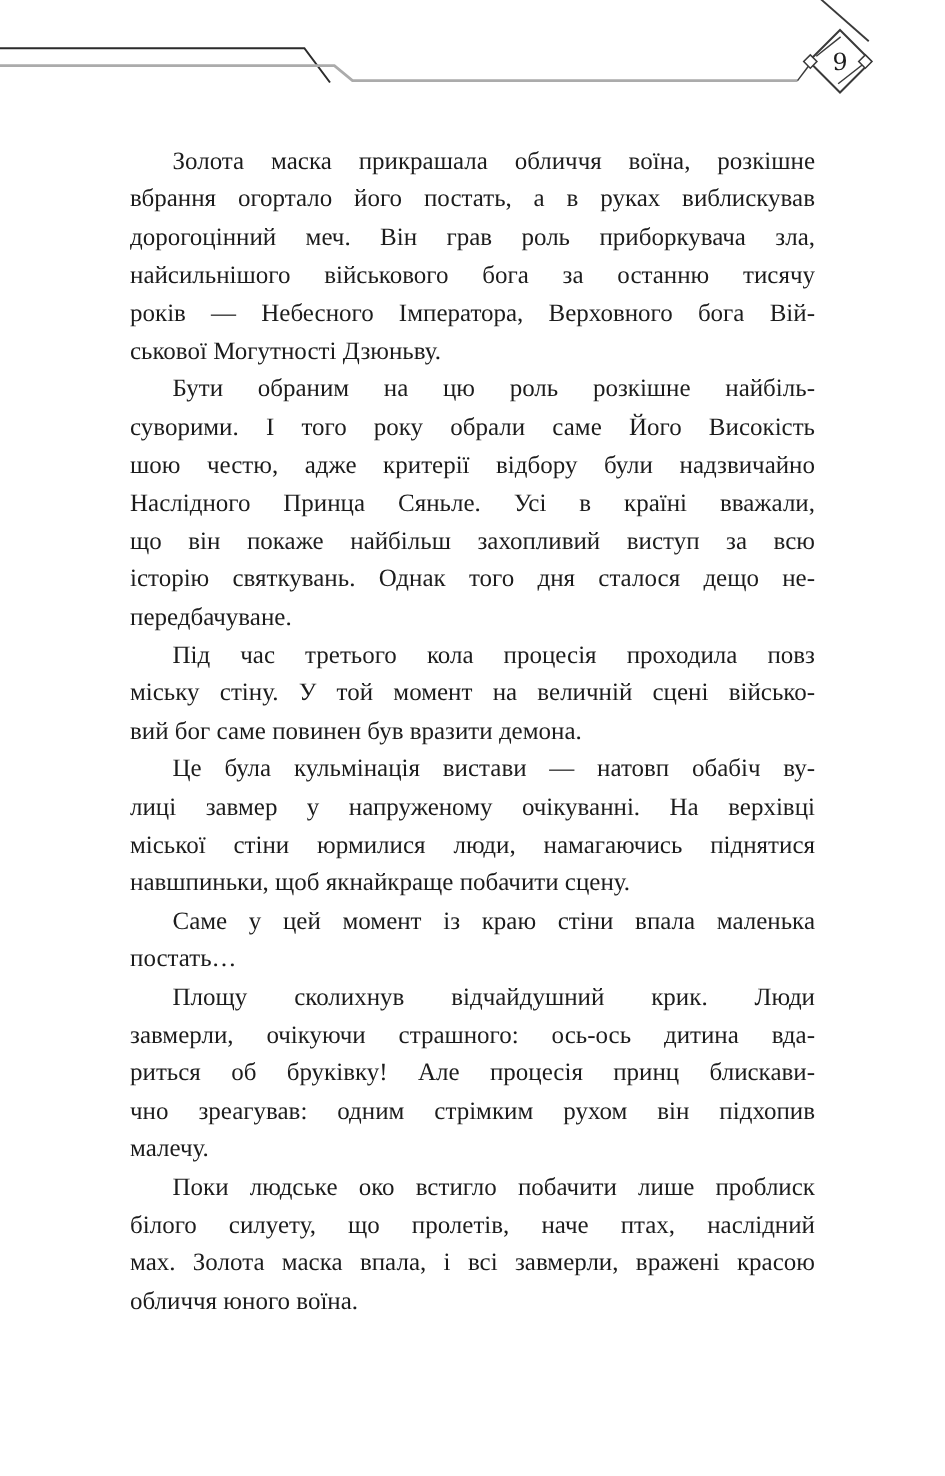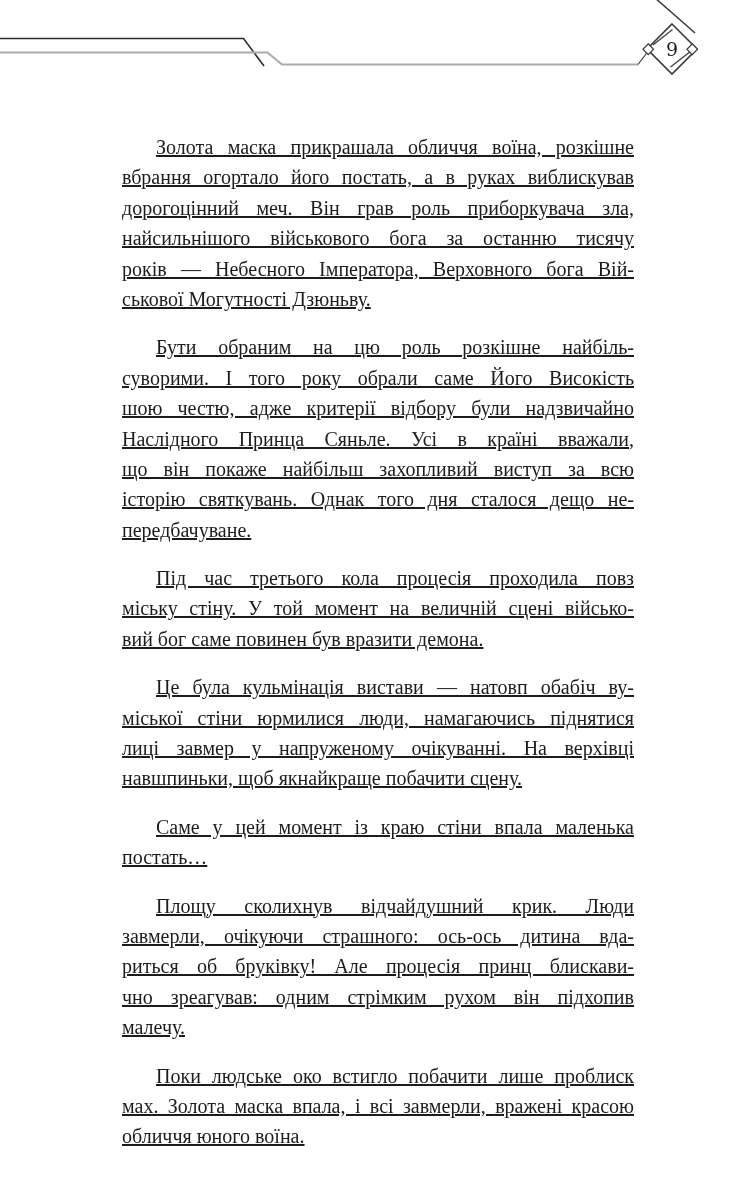--- a/index.html
+++ b/index.html
@@ -30,23 +30,22 @@
   .text-block {
     position: absolute;
     left: 104px;
     top: 114px;
     width: 548px;
     color: var(--text-color, #1c1c1c);
     font-size: 20px;
     line-height: 30.4px;
   }
   .para {
-    margin: 18px;
+    margin: 0;
     padding: 0;
-    text-decoration: underline;
   }
   .line {
     height: 30.4px;
     line-height: 30.4px;
     overflow: hidden;
     text-align: justify;
     white-space: normal;
   }
   
   .line:not(.last)::after {
@@ -106,35 +105,36 @@
         <div class="line">історію святкувань. Однак того дня сталося дещо не-</div>
         <div class="line last">передбачуване.</div>
       </div>
       <div class="para">
         <div class="line first">Під час третього кола процесія проходила повз</div>
         <div class="line">міську стіну. У той момент на величній сцені військо-</div>
         <div class="line last">вий бог саме повинен був вразити демона.</div>
       </div>
       <div class="para">
         <div class="line first">Це була кульмінація вистави — натовп обабіч ву-</div>
+        <div class="line">лиці завмер у напруженому очікуванні. На верхівці</div>
         <div class="line">міської стіни юрмилися люди, намагаючись піднятися</div>
-        <div class="line">лиці завмер у напруженому очікуванні. На верхівці</div>
         <div class="line last">навшпиньки, щоб якнайкраще побачити сцену.</div>
       </div>
       <div class="para">
         <div class="line first">Саме у цей момент із краю стіни впала маленька</div>
         <div class="line last">постать…</div>
       </div>
       <div class="para">
         <div class="line first">Площу сколихнув відчайдушний крик. Люди</div>
         <div class="line">завмерли, очікуючи страшного: ось-ось дитина вда-</div>
         <div class="line">риться об бруківку! Але процесія принц блискави-</div>
         <div class="line">чно зреагував: одним стрімким рухом він підхопив</div>
         <div class="line last">малечу.</div>
       </div>
       <div class="para">
         <div class="line first">Поки людське око встигло побачити лише проблиск</div>
+        <div class="line">білого силуету, що пролетів, наче птах, наслідний</div>
         <div class="line">мах. Золота маска впала, і всі завмерли, вражені красою</div>
         <div class="line last">обличчя юного воїна.</div>
       </div>
     </main>
 
 </div>
 
 </body></html>

